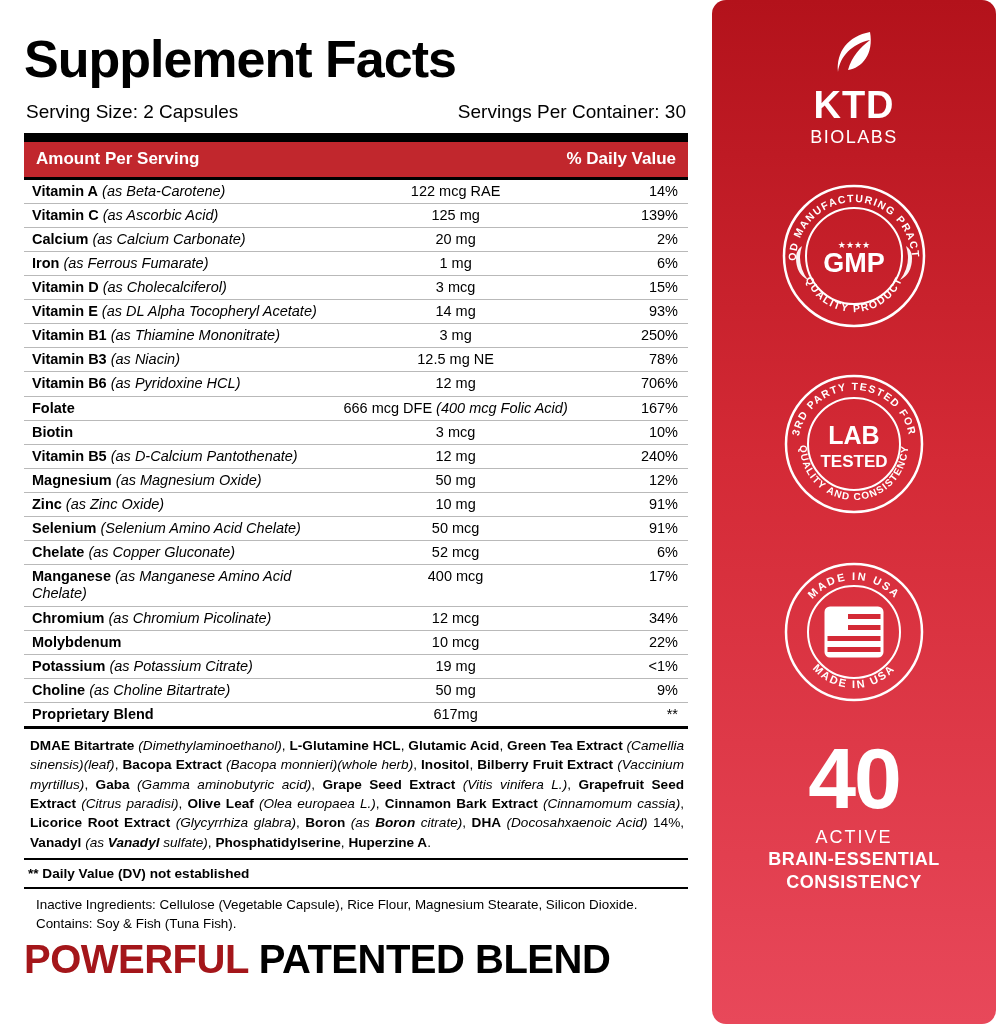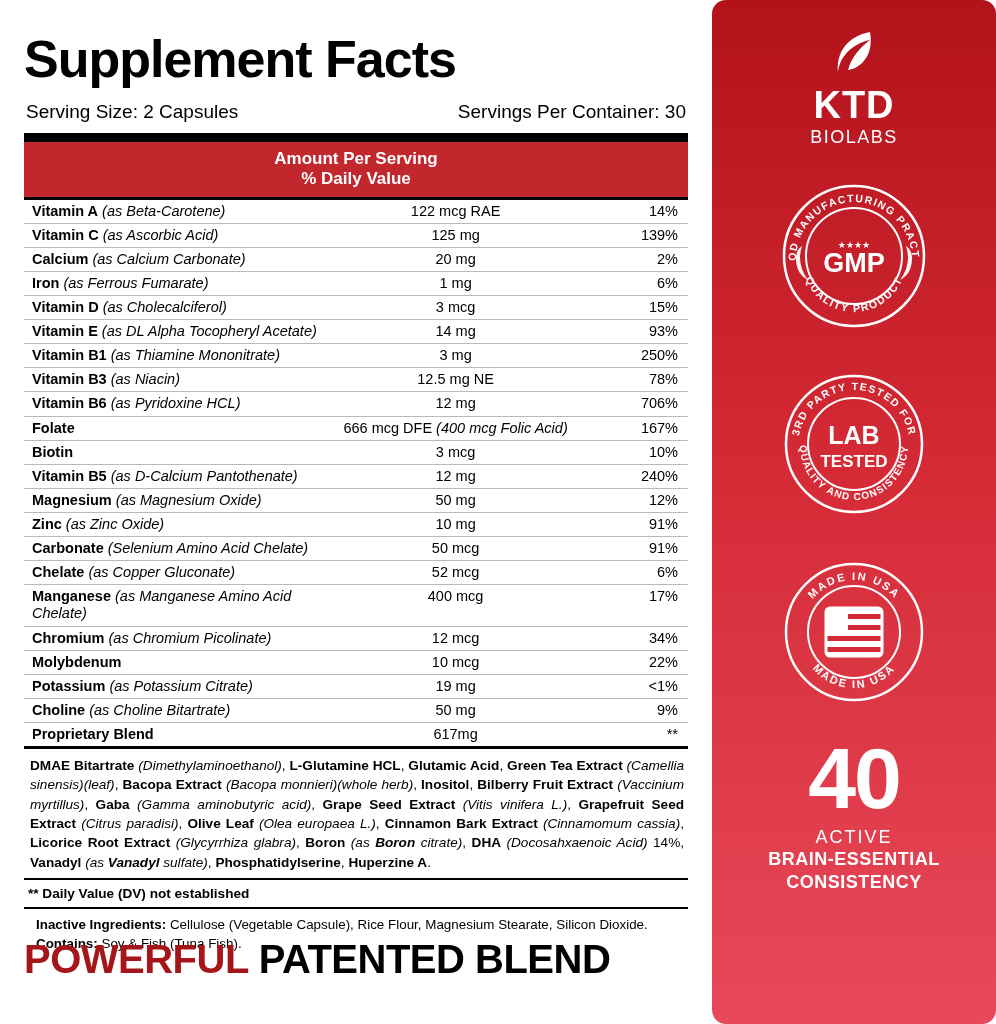--- a/index.html
+++ b/index.html
@@ -42,21 +42,20 @@
   .hdr {
     background: #c1272d;
     color: #fff;
     display: flex;
     justify-content: space-between;
     align-items: center;
     font-size: 17px;
     font-weight: bold;
     padding: 7px 12px 8px 12px;
     margin: 0 2px;
-    flex-direction: column;
   }
   .rule-under-hdr { border-top: 3px solid #000; margin: 0 2px; }
 
   table.facts {
     width: calc(100% - 4px);
     margin: 0 2px;
     border-collapse: collapse;
     font-size: 14.5px;
     color: #000;
   }
@@ -92,21 +91,21 @@
     font-weight: bold;
     padding: 6px 4px 6px 6px;
     color: #000;
   }
   .inactive {
     font-size: 13.4px;
     line-height: 1.45;
     padding: 6px 4px 4px 6px;
     color: #000;
   }
-  .inactive b { font-weight: bold; padding-left: 8px; }
+  .inactive b { font-weight: normal; padding-left: 8px; }
 
   .footer-line {
     position: absolute;
     left: 24px; right: 24px; bottom: 42px;
     font-size: 40px;
     font-weight: bold;
     letter-spacing: -0.5px;
     color: #000;
   }
   .footer-line .red { color: #a4161a; }
@@ -244,21 +243,21 @@
             <td class="name"><span class="nm">Magnesium</span> <span class="src">(as Magnesium Oxide)</span></td>
             <td class="amt">50 mg</td>
             <td class="dv">12%</td>
           </tr>
           <tr>
             <td class="name"><span class="nm">Zinc</span> <span class="src">(as Zinc Oxide)</span></td>
             <td class="amt">10 mg</td>
             <td class="dv">91%</td>
           </tr>
           <tr>
-            <td class="name"><span class="nm">Carbonate</span> <span class="src">(Selenium Amino Acid Chelate)</span></td>
+            <td class="name"><span class="nm">Selenium</span> <span class="src">(Selenium Amino Acid Chelate)</span></td>
             <td class="amt">50 mcg</td>
             <td class="dv">91%</td>
           </tr>
           <tr>
             <td class="name"><span class="nm">Chelate</span> <span class="src">(as Copper Gluconate)</span></td>
             <td class="amt">52 mcg</td>
             <td class="dv">6%</td>
           </tr>
           <tr>
             <td class="name"><span class="nm">Manganese</span> <span class="src">(as Manganese Amino Acid Chelate)</span></td>

